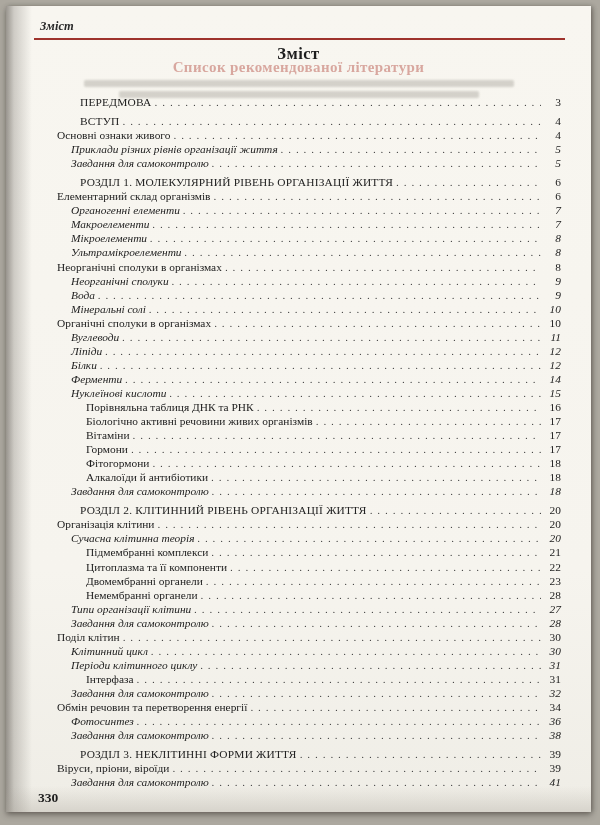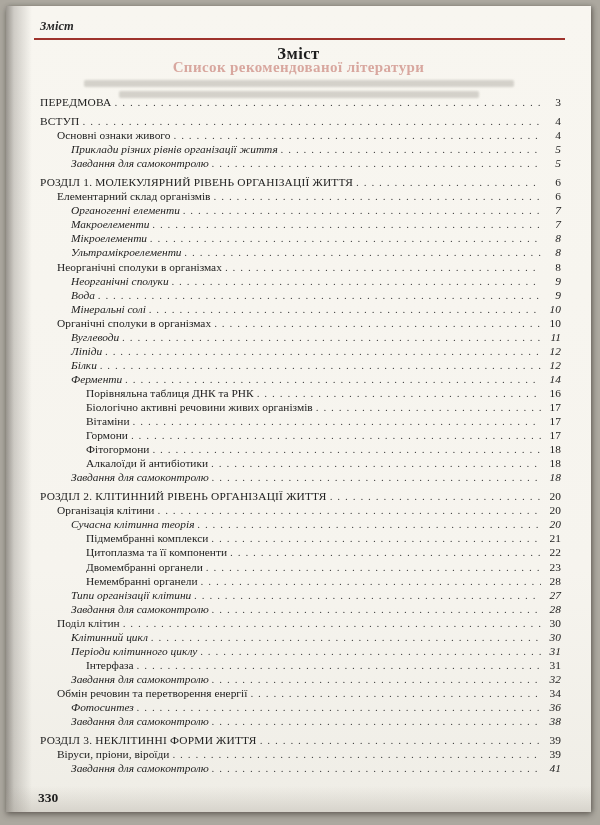--- a/index.html
+++ b/index.html
@@ -39,21 +39,21 @@
     background:rgba(120,114,104,.28);filter:blur(1.1px);
   }
   .bleed-bar.short{width:360px;}
   .toc{
     position:absolute;top:84px;left:34px;right:30px;
     font-size:11.4px;color:#222;
   }
   .row{display:flex;align-items:baseline;line-height:14.05px;}
   .row.l0{margin-top:5px;}
   .row.l0 .t{letter-spacing:.2px;}
-  .l0{padding-left:0;}
+  .l0{padding-left:0;margin-left:40px;}
   .l1{padding-left:17px;align-items:flex-end;}
   .l2{padding-left:31px;font-style:italic;}
   .l3{padding-left:46px;}
   .t{white-space:nowrap;}
   .dots{flex:1;overflow:hidden;white-space:nowrap;margin:0 3px;color:#3c3c3c;}
   .dots::after{
     content:". . . . . . . . . . . . . . . . . . . . . . . . . . . . . . . . . . . . . . . . . . . . . . . . . . . . . . . . . . . . . . . . . . . . . . . . . . . . . . . . . . . . . . . . . . . . . . . . . . . . . . . . . . . . . . . . . . . . . . . . . . . . . . . .";
     letter-spacing:1px;
   }
   .pg{min-width:17px;text-align:right;color:#222;}
@@ -178,20 +178,25 @@
       <div class="row l2">
         <span class="t">Білки</span>
         <span class="dots"></span>
         <span class="pg">12</span>
       </div>
       <div class="row l2">
         <span class="t">Ферменти</span>
         <span class="dots"></span>
         <span class="pg">14</span>
       </div>
+      <div class="row l2">
+        <span class="t">Нуклеїнові кислоти</span>
+        <span class="dots"></span>
+        <span class="pg">15</span>
+      </div>
       <div class="row l3">
         <span class="t">Порівняльна таблиця ДНК та РНК</span>
         <span class="dots"></span>
         <span class="pg">16</span>
       </div>
       <div class="row l3">
         <span class="t">Біологічно активні речовини живих організмів</span>
         <span class="dots"></span>
         <span class="pg">17</span>
       </div>

